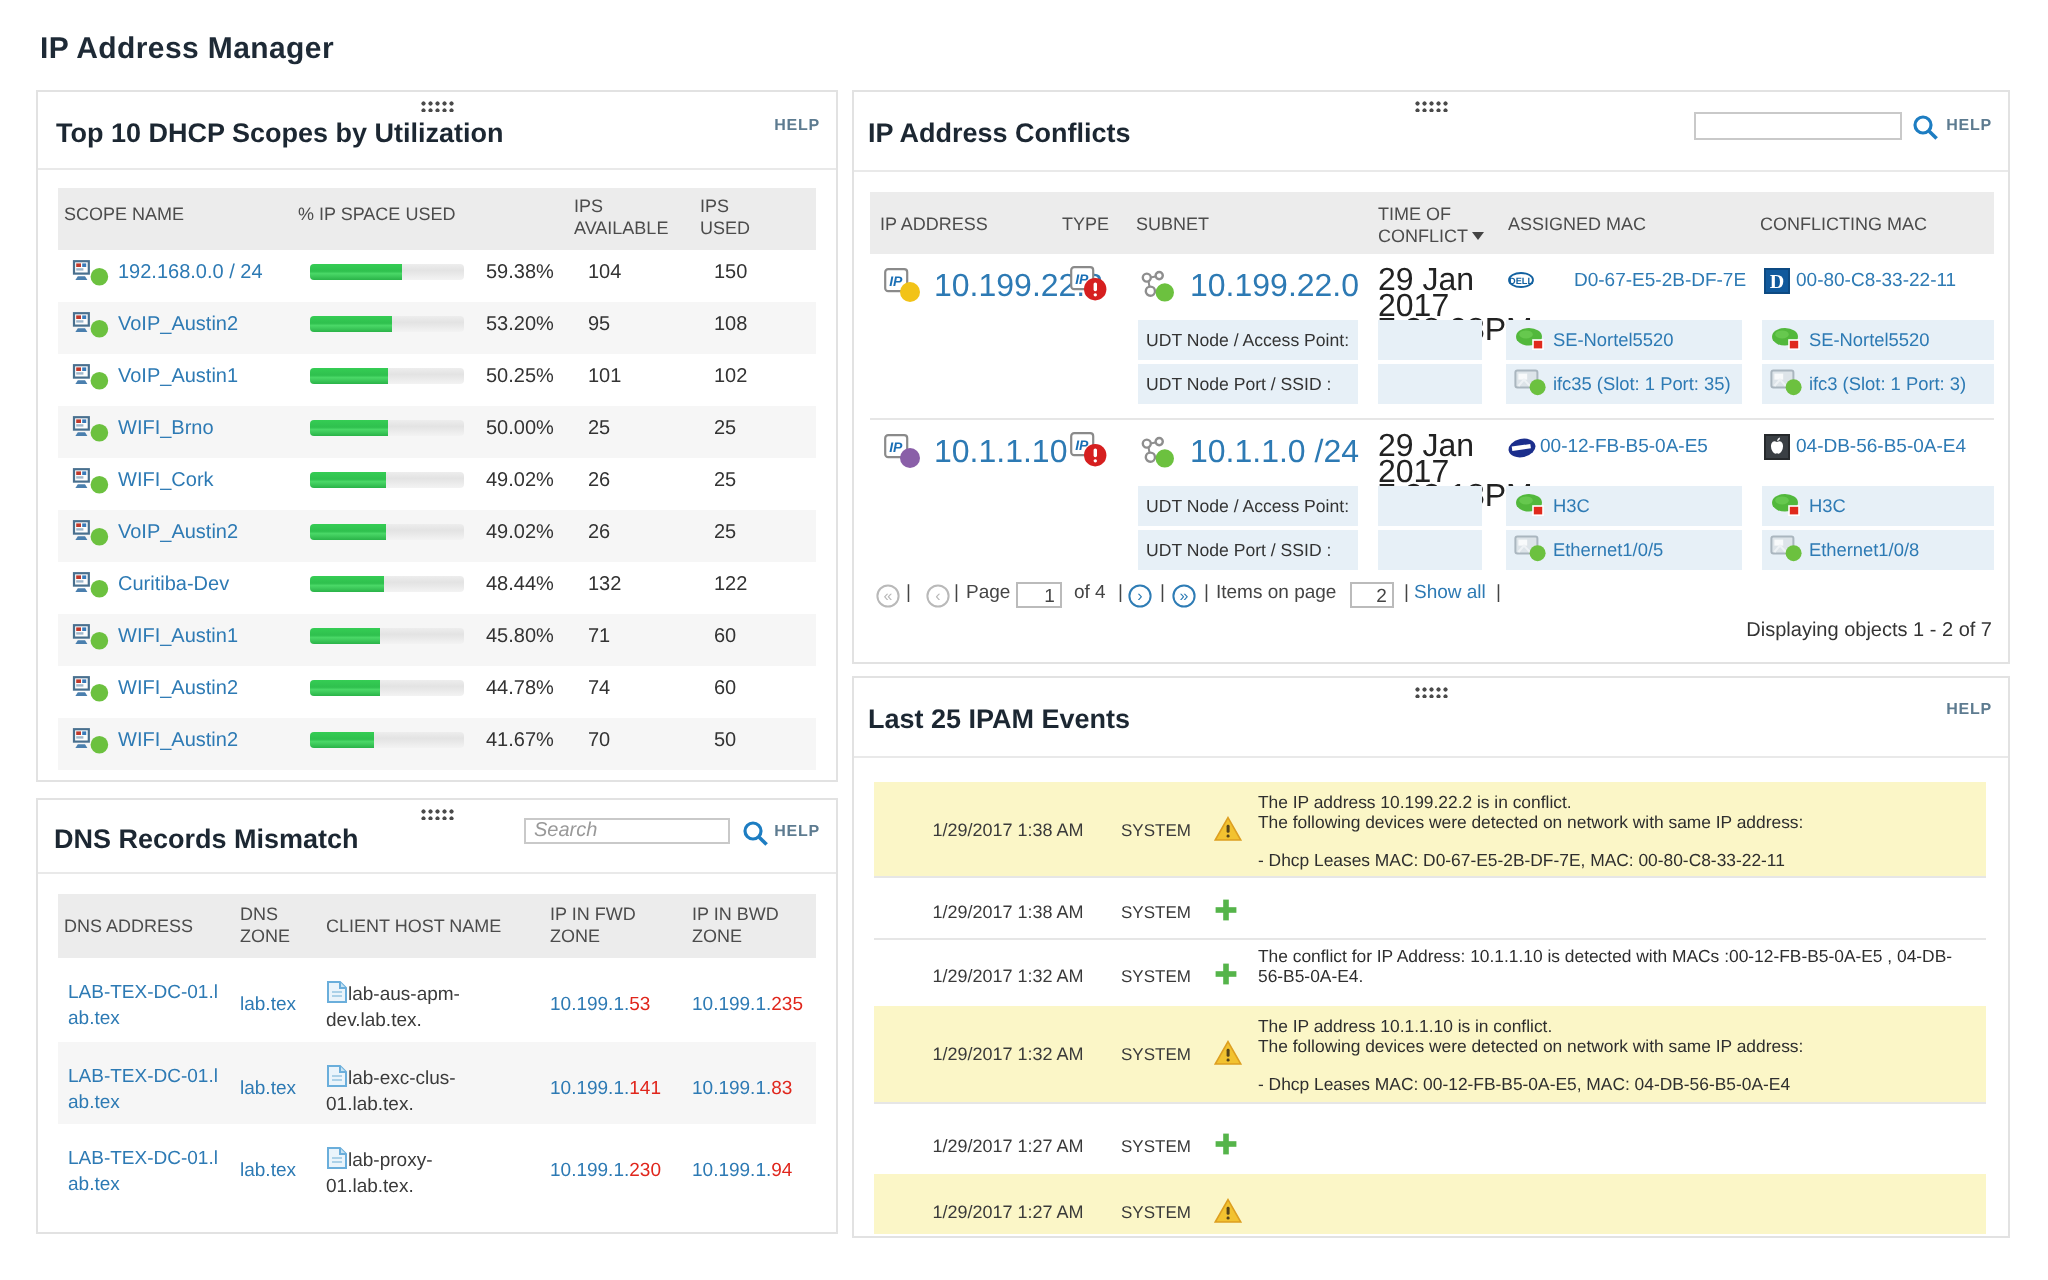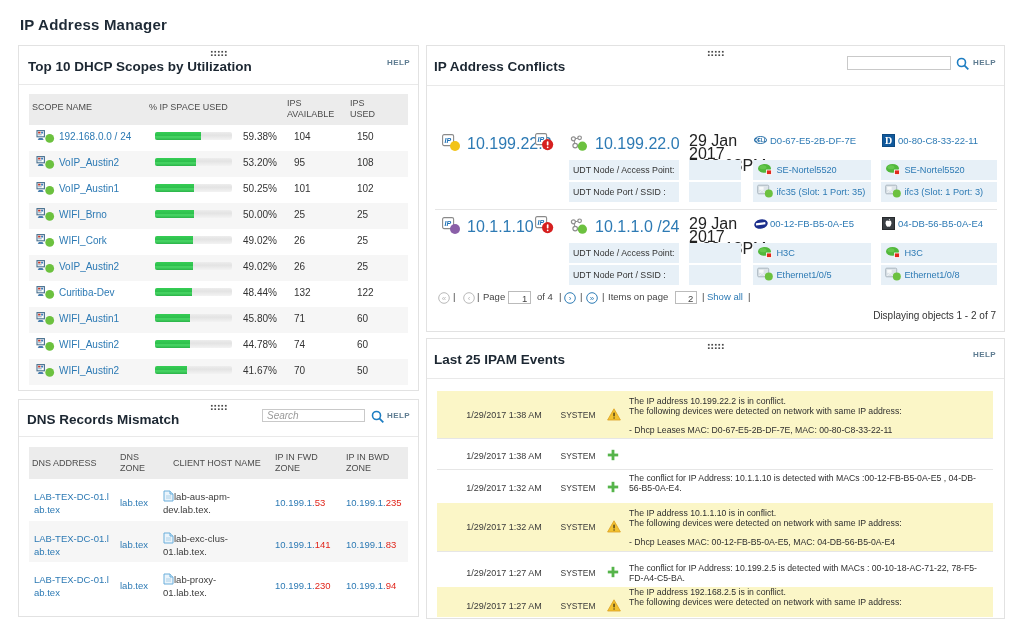--- a/index.html
+++ b/index.html
@@ -246,21 +246,21 @@
     </div>
   <svg class="abs" style="left:352px; top:10px;" width="14" height="14" viewBox="0 0 14 14">
       <circle cx="5.5" cy="5.5" r="4" fill="none" stroke="#1d7dc2" stroke-width="1.6"></circle>
       <line x1="8.6" y1="8.6" x2="12.3" y2="12.3" stroke="#1d7dc2" stroke-width="1.8"></line>
     </svg>
   <div class="help" style="top:11px;">HELP</div>
   <div class="pdivider" style="top:36px;"></div>
   <div class="thead" style="left:10px; top:47px; width:379px; height:32px;">
     <div class="th" style="left:3px; top:11px;">DNS ADDRESS</div>
     <div class="th" style="left:91px; top:5px;">DNS<br>ZONE</div>
-    <div class="th" style="left:144px; top:11px;">CLIENT HOST NAME</div>
+    <div class="th" style="left:134px; top:11px;">CLIENT HOST NAME</div>
     <div class="th" style="left:246px; top:5px;">IP IN FWD<br>ZONE</div>
     <div class="th" style="left:317px; top:5px;">IP IN BWD<br>ZONE</div>
   </div>
   <div class="abs" style="left:10px; top:79px;" id="brows">
       <div class="brow" style="height:42px;">
 <div class="abs link" style="left:5px; top:11px; line-height:13px;">LAB-TEX-DC-01.l<br>ab.tex</div>
 <div class="abs link" style="left:91px; top:18px;">lab.tex</div>
 <div class="abs" style="left:134px; top:11px; line-height:13px; color:#3a3a3a;"><svg style="vertical-align:-2px; display:inline-block;" width="11" height="12" viewBox="0 0 11 12">
 <path d="M1 1 L7 1 L10 4 L10 11 L1 11 Z" fill="#eaf4fb" stroke="#6aaedb" stroke-width="1"></path>
 <path d="M7 1 L7 4 L10 4" fill="#c7e3f4" stroke="#6aaedb" stroke-width="1"></path>
@@ -300,20 +300,28 @@
 <div class="panel" id="pc" style="left:426px; top:45px; width:579px; height:287px;">
   <div class="dots" style="top:4px;"></div>
   <div class="ptitle" style="top:13px; left:7px;">IP Address Conflicts</div>
   <div class="searchbox" style="left:420px; top:10px; width:104px; height:14px;"></div>
   <svg class="abs" style="left:529px; top:11px;" width="14" height="14" viewBox="0 0 14 14">
       <circle cx="5.5" cy="5.5" r="4" fill="none" stroke="#1d7dc2" stroke-width="1.6"></circle>
       <line x1="8.6" y1="8.6" x2="12.3" y2="12.3" stroke="#1d7dc2" stroke-width="1.8"></line>
     </svg>
   <div class="help" style="top:12px;">HELP</div>
   <div class="pdivider" style="top:39px;"></div>
+  <div class="thead" style="left:8px; top:50px; width:562px; height:31px;">
+    <div class="th" style="left:5px; top:11px;">IP ADDRESS</div>
+    <div class="th" style="left:96px; top:11px;">TYPE</div>
+    <div class="th" style="left:133px; top:11px;">SUBNET</div>
+    <div class="th" style="left:254px; top:6px;">TIME OF<br>CONFLICT <span style="display:inline-block;width:0;height:0;border-left:3.5px solid transparent;border-right:3.5px solid transparent;border-top:4px solid #444;vertical-align:1px;"></span></div>
+    <div class="th" style="left:319px; top:11px;">ASSIGNED MAC</div>
+    <div class="th" style="left:445px; top:11px;">CONFLICTING MAC</div>
+  </div>
   <div id="crows">
       <div class="abs" style="left:8px; top:81px; width:562px; height:82px;">
         <div class="abs" style="left:7px; top:7px;">
           <svg width="18" height="17" viewBox="0 0 18 17">
 <rect x="0.6" y="0.6" width="11" height="11" rx="1.5" fill="#fff" stroke="#8a8a8a" stroke-width="1.1"></rect>
 <text x="5.9" y="9" font-size="7" font-weight="bold" font-style="italic" fill="#1a6fb5" text-anchor="middle" font-family="Liberation Sans">IP</text>
 <circle cx="13" cy="12" r="5" fill="#f2c318"></circle>
 </svg>
         </div>
         <a class="cmain link" style="left:32px; top:8px;">10.199.22.2</a>
@@ -337,21 +345,21 @@
 </svg>
         </div>
         <a class="cmain link" style="left:160px; top:8px;">10.199.22.0</a>
         <div class="cmain" style="left:254px; top:8px; color:#222; line-height:12.5px; white-space:normal; width:68px;">29 Jan 2017<br>7:38:08PM</div>
         <div class="abs" style="left:319px; top:9px;">
           <svg width="13" height="8" viewBox="0 0 13 8">
             <ellipse cx="6.5" cy="4" rx="6" ry="3.5" fill="none" stroke="#1261a0" stroke-width="0.9"></ellipse>
             <text x="6.5" y="5.9" font-size="4.6" font-weight="bold" fill="#1261a0" text-anchor="middle" font-family="Liberation Sans">DELL</text>
           </svg>
         </div>
-        <a class="cmain link mac" style="left:335px; top:8px;">D0-67-E5-2B-DF-7E</a>
+        <a class="cmain link mac" style="left:352px; top:8px;">D0-67-E5-2B-DF-7E</a>
         <div class="abs" style="left:447px; top:7px;">
           <svg width="13" height="13" viewBox="0 0 13 13">
             <rect x="0.5" y="0.5" width="12" height="12" fill="#10599c" stroke="#0d4a82" stroke-width="1"></rect>
             <text x="6.5" y="10" font-size="10" font-weight="bold" fill="#fff" text-anchor="middle" font-family="Liberation Serif">D</text>
           </svg>
         </div>
         <a class="cmain link mac" style="left:463px; top:8px;">00-80-C8-33-22-11</a>
         <div class="abs" style="top:33px; left:0; width:562px; height:20px;">
           <div class="cbox" style="left:134px; width:110px; padding-left:4px;">UDT Node / Access Point:</div>
           <div class="cbox" style="left:254px; width:52px; padding-left:4px;"></div>
@@ -559,28 +567,26 @@
 </div>
 <div class="drow " style="height:36px;border-top:1px solid #e6e6e6;">
 <div class="dt" style="top:16px;">1/29/2017 1:27 AM</div>
 <div class="sys" style="top:16px;">SYSTEM</div>
 <div class="ic" style="top:14px;">
           <svg width="12" height="12" viewBox="0 0 12 12">
             <rect x="4.6" y="0.8" width="2.8" height="10.4" fill="#55b44a"></rect>
             <rect x="0.8" y="4.6" width="10.4" height="2.8" fill="#55b44a"></rect>
           </svg>
         </div>
-<div class="msg" style="top:11px;">The conflict for IP Address: 10.199.2.5 is detected with MACs : 00-10-18-AC-71-22, 78-F5-<br>FD-A4-C5-BA.</div>
 </div>
 <div class="drow yellow" style="height:30px;">
 <div class="dt" style="top:14px;">1/29/2017 1:27 AM</div>
 <div class="sys" style="top:14px;">SYSTEM</div>
 <div class="ic" style="top:12px;">
           <svg width="14" height="13" viewBox="0 0 14 13">
             <path d="M7 0.8 L13.4 12 L0.6 12 Z" fill="#f2c230" stroke="#dd9f21" stroke-width="0.8"></path>
             <rect x="6.3" y="4.4" width="1.5" height="4" rx="0.7" fill="#54431a"></rect>
             <rect x="6.3" y="9.3" width="1.5" height="1.5" rx="0.7" fill="#54431a"></rect>
           </svg>
         </div>
-<div class="msg" style="top:0px;">The IP address 192.168.2.5 is in conflict.<br>The following devices were detected on network with same IP address:</div>
 </div>
     </div>
 </div>
 
 </body></html>

